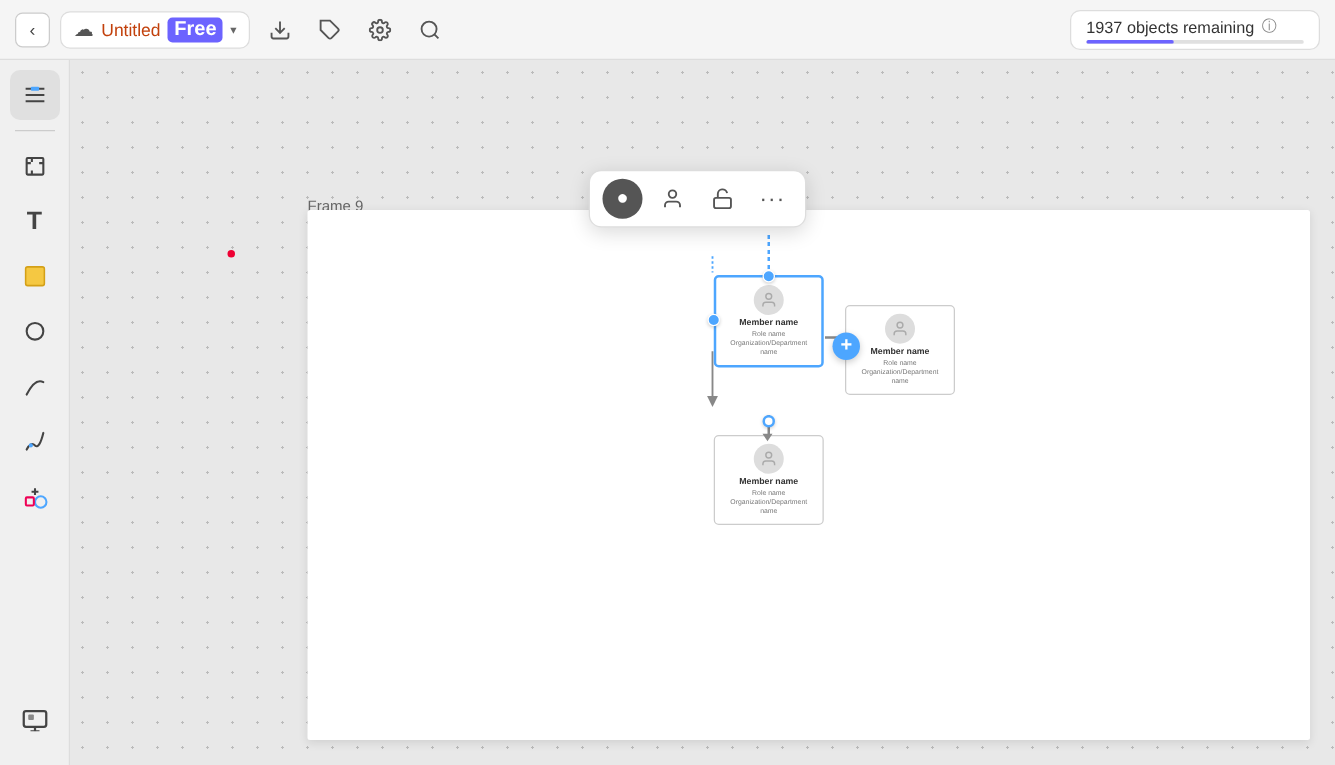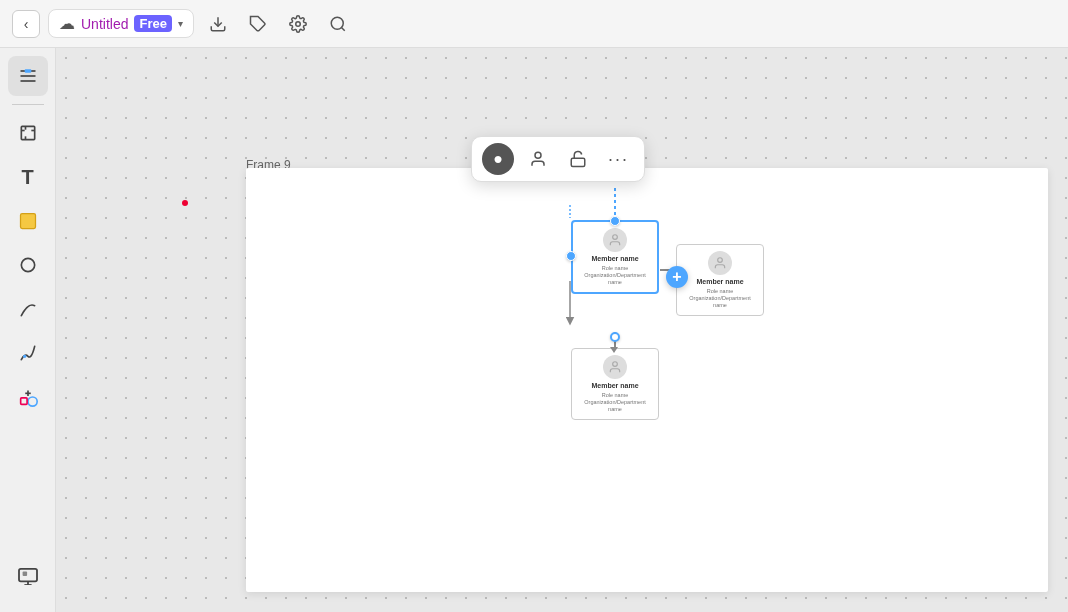--- a/index.html
+++ b/index.html
@@ -37,25 +37,25 @@
       display: flex;
       align-items: center;
       gap: 6px;
       background: white;
       border: 1px solid #ddd;
       border-radius: 8px;
       padding: 4px 10px;
       cursor: pointer;
     }
     .cloud-icon { font-size: 16px; color: #555; }
-    .doc-name { font-size: 14px; font-weight: 500; color: #a21caf; }
+    .doc-name { font-size: 14px; font-weight: 500; color: #c2410c; }
     .free-badge {
       background: #6c63ff;
       color: white;
-      font-size: 13px;
+      font-size: 16px;
       font-weight: 600;
       padding: 1px 5px;
       border-radius: 4px;
     }
     .chevron-icon { font-size: 10px; color: #666; }
     .topbar-btn {
       width: 32px; height: 32px;
       border-radius: 6px;
       border: none;
       background: transparent;
@@ -315,20 +315,29 @@
       </svg>
     </button>
     <button class="topbar-btn">
       <svg width="18" height="18" viewBox="0 0 24 24" fill="none" stroke="#555" stroke-width="2">
         <circle cx="11" cy="11" r="8"></circle>
         <line x1="21" y1="21" x2="16.65" y2="16.65"></line>
       </svg>
     </button>
   </div>
 
+  <div class="objects-counter">
+    <div class="objects-counter-top">
+      <span class="counter-text">1937 objects remaining</span>
+      <span class="info-icon">ⓘ</span>
+    </div>
+    <div class="counter-bar">
+      <div class="counter-bar-fill"></div>
+    </div>
+  </div>
 </div>
 
 <div class="main-layout">
 
   <div class="left-sidebar">
     <div class="sidebar-tool active">
       <svg width="20" height="20" viewBox="0 0 24 24" fill="none" stroke="#444" stroke-width="2">
         <line x1="3" y1="6" x2="21" y2="6"></line>
         <line x1="3" y1="12" x2="21" y2="12"></line>
         <line x1="3" y1="18" x2="21" y2="18"></line>

